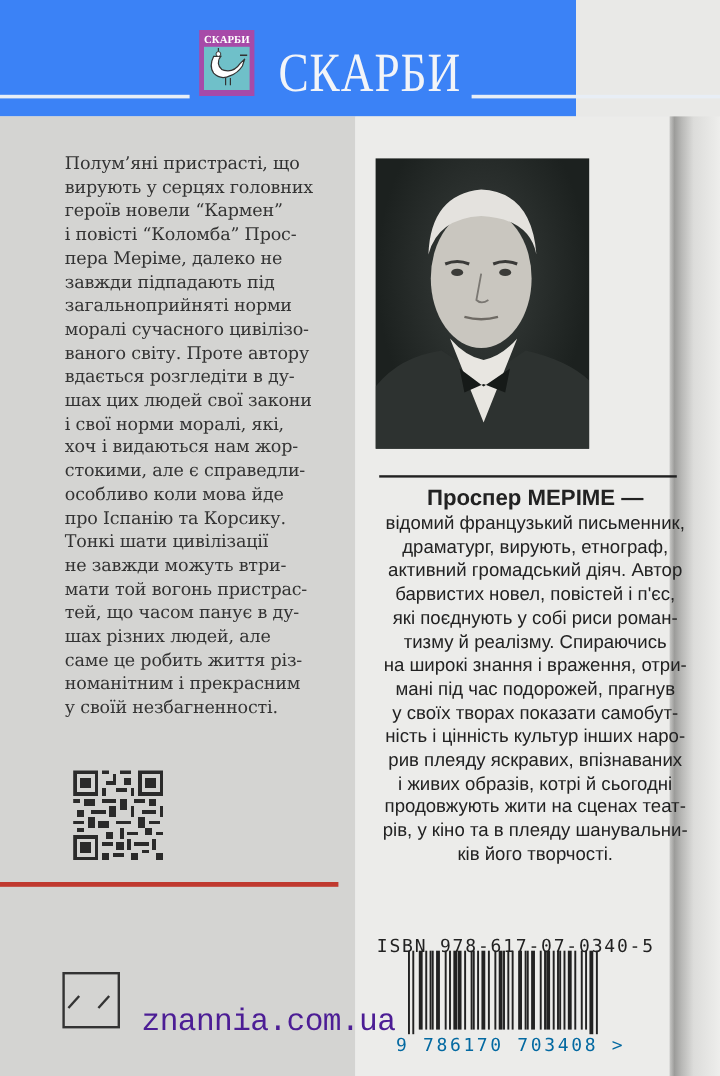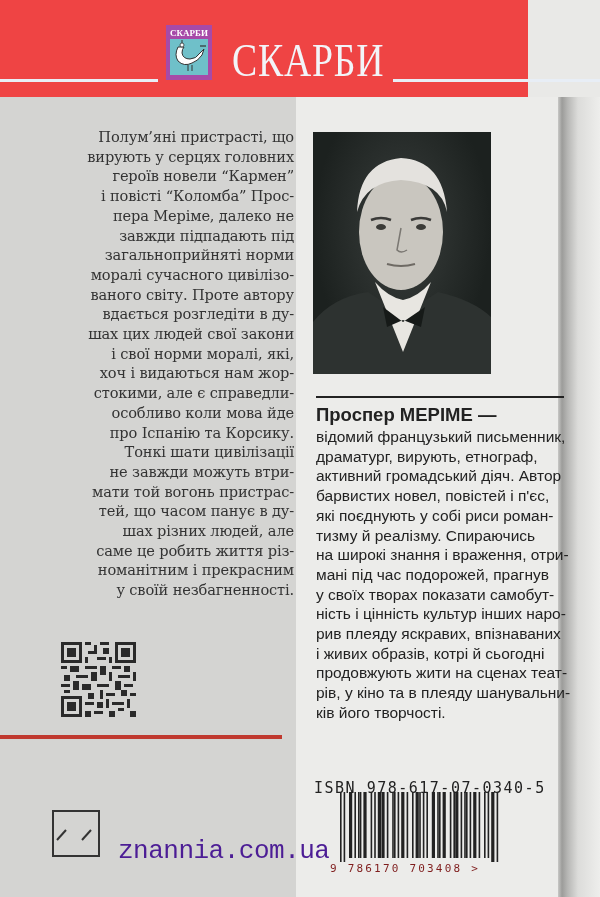--- a/index.html
+++ b/index.html
@@ -2,22 +2,22 @@
 <html><head>
 <meta charset="utf-8">
 <style>
   html, body { margin: 0; padding: 0; }
   body {
     width: 600px; height: 897px; position: relative; overflow: hidden;
     background: #e9e9e7;
     font-family: "Liberation Sans", sans-serif;
   }
   .header {
-    position: absolute; left: 0; top: 0; width: 528px; height: 97px;
-    background: #ef4444;
+    position: absolute; left: 0; top: 0; width: 480px; height: 97px;
+    background: #3b82f6;
   }
   .header-line {
     position: absolute; top: 79px; height: 3px; background: #e8eef6;
   }
   .header-line.left { left: 0; width: 158px; }
   .header-line.right { left: 393px; width: 207px; }
   .logo-badge {
     position: absolute; left: 166px; top: 25px; width: 46px; height: 55px;
     background: #a74aa8; box-sizing: border-box; padding: 3px;
   }
@@ -42,21 +42,21 @@
     position: absolute; left: 296px; top: 97px; width: 262px; height: 800px;
     background: #ececea;
   }
   .spine-shade {
     position: absolute; left: 558px; top: 97px; width: 42px; height: 800px;
     background: linear-gradient(to right, #c8c8c6 0px, #9c9c9a 4px, #b8b8b6 10px, #dcdcda 20px, #eeeeec 42px);
   }
   .blurb {
     position: absolute; left: 54px; top: 127px; width: 240px;
     font-family: "DejaVu Serif", serif; font-size: 14.6px; line-height: 19.7px;
-    color: #333; letter-spacing: -0.15px; text-align: right;
+    color: #333; letter-spacing: -0.15px;
   }
   .blurb div { white-space: nowrap; }
   .qr {
     position: absolute; left: 61px; top: 642px; width: 75px; height: 75px;
   }
   .red-rule {
     position: absolute; left: 0; top: 735px; width: 282px; height: 4px;
     background: #c0392f;
   }
   .publisher-logo {
@@ -71,32 +71,32 @@
     position: absolute; left: 313px; top: 132px; width: 178px; height: 242px;
     background: radial-gradient(ellipse at 50% 40%, #3a3f3d 0%, #1c211f 70%);
     overflow: hidden;
   }
   .author-rule {
     position: absolute; left: 316px; top: 396px; width: 248px; height: 2px;
     background: #222;
   }
   .author-block {
     position: absolute; left: 316px; top: 403px; width: 260px;
-    font-size: 15.5px; line-height: 19.7px; color: #222;
+    font-size: 15.5px; line-height: 19.7px; color: #222; text-align: center;
   }
   .author-block div { white-space: nowrap; }
   .author-name { font-weight: bold; font-size: 18.5px; line-height: 24px; }
   .isbn {
     position: absolute; left: 314px; top: 779px; font-family: "DejaVu Sans Mono", monospace;
     font-size: 15px; color: #222; letter-spacing: 1.5px;
   }
   .barcode { position: absolute; left: 340px; top: 792px; width: 200px; height: 70px; }
   .barcode-digits {
     position: absolute; left: 330px; top: 862px; font-family: "DejaVu Sans Mono", monospace;
-    font-size: 11px; color: #7f1d1d; letter-spacing: 2.2px;
+    font-size: 15px; color: #0369a1; letter-spacing: 2.2px;
   }
 </style>
 </head>
 <body>
 
 <div class="header">
   <div class="header-line left"></div>
   <div class="header-line right"></div>
   <div class="logo-badge">
     <span class="badge-text">СКАРБИ</span>

